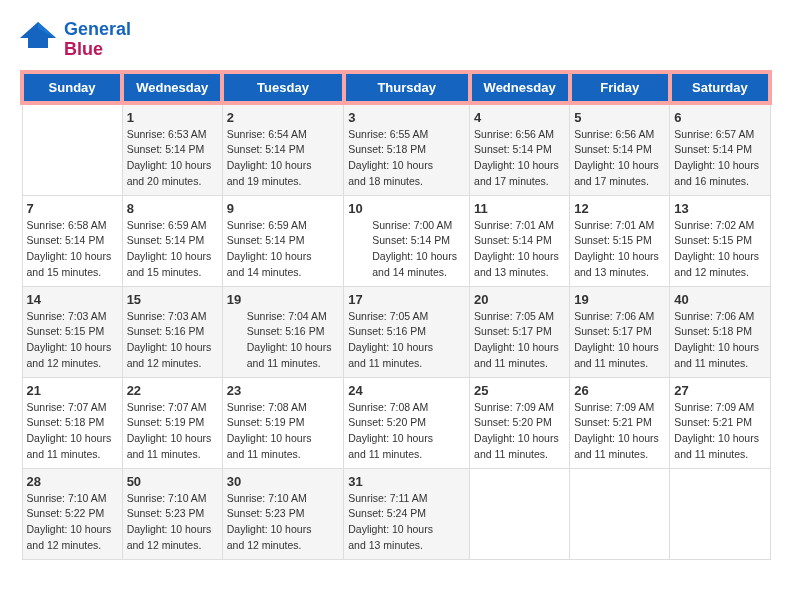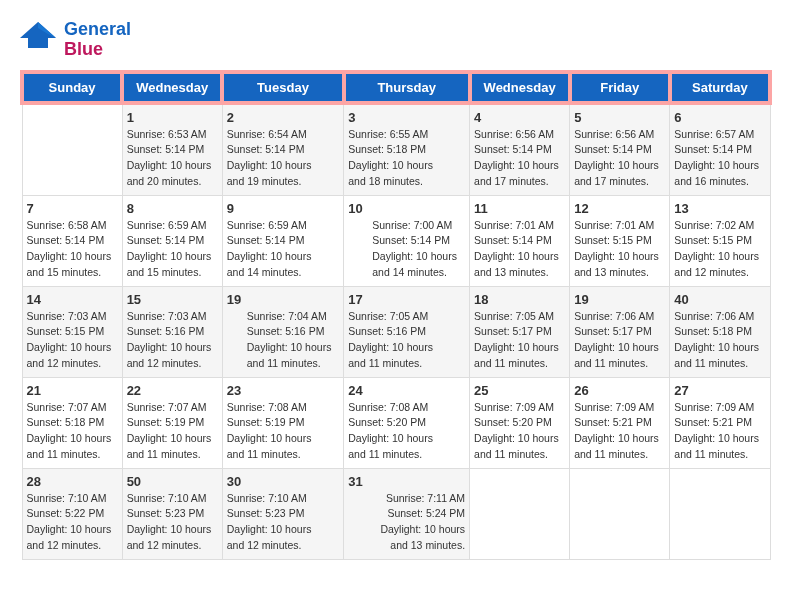--- a/index.html
+++ b/index.html
@@ -244,21 +244,21 @@
 and 11 minutes.</div>
         </td>
         <td>
           <span class="day-number">17</span>
           <div class="day-info" style="white-space: pre-line;">Sunrise: 7:05 AM
 Sunset: 5:16 PM
 Daylight: 10 hours
 and 11 minutes.</div>
         </td>
         <td>
-          <span class="day-number">18</span>
+          <span class="day-number">20</span>
           <div class="day-info" style="white-space: pre-line;">Sunrise: 7:05 AM
 Sunset: 5:17 PM
 Daylight: 10 hours
 and 11 minutes.</div>
         </td>
         <td>
           <span class="day-number">19</span>
           <div class="day-info" style="white-space: pre-line;">Sunrise: 7:06 AM
 Sunset: 5:17 PM
 Daylight: 10 hours
@@ -340,21 +340,21 @@
         </td>
         <td>
           <span class="day-number">30</span>
           <div class="day-info" style="white-space: pre-line;">Sunrise: 7:10 AM
 Sunset: 5:23 PM
 Daylight: 10 hours
 and 12 minutes.</div>
         </td>
         <td>
           <span class="day-number">31</span>
-          <div class="day-info" style="white-space: pre-line; text-align: right;">Sunrise: 7:11 AM
+          <div class="day-info" style="white-space: pre-line;">Sunrise: 7:11 AM
 Sunset: 5:24 PM
 Daylight: 10 hours
 and 13 minutes.</div>
         </td>
         <td class="empty-cell"></td>
         <td class="empty-cell"></td>
         <td class="empty-cell"></td>
       </tr>
     </tbody>
 </table>

